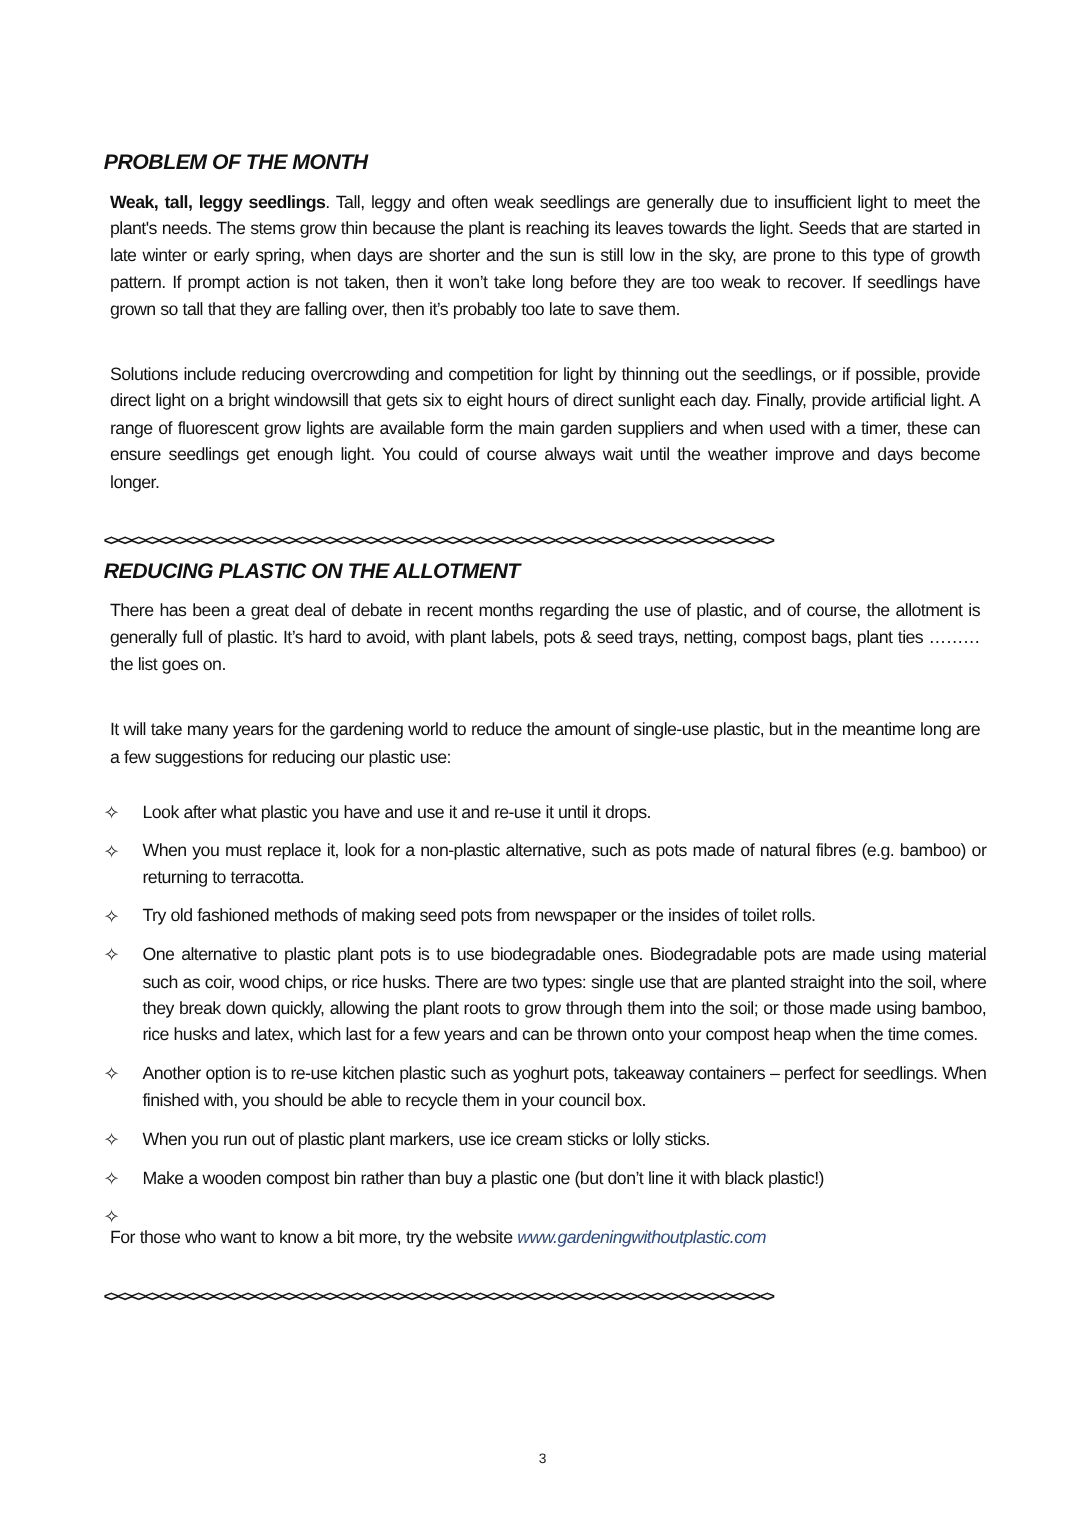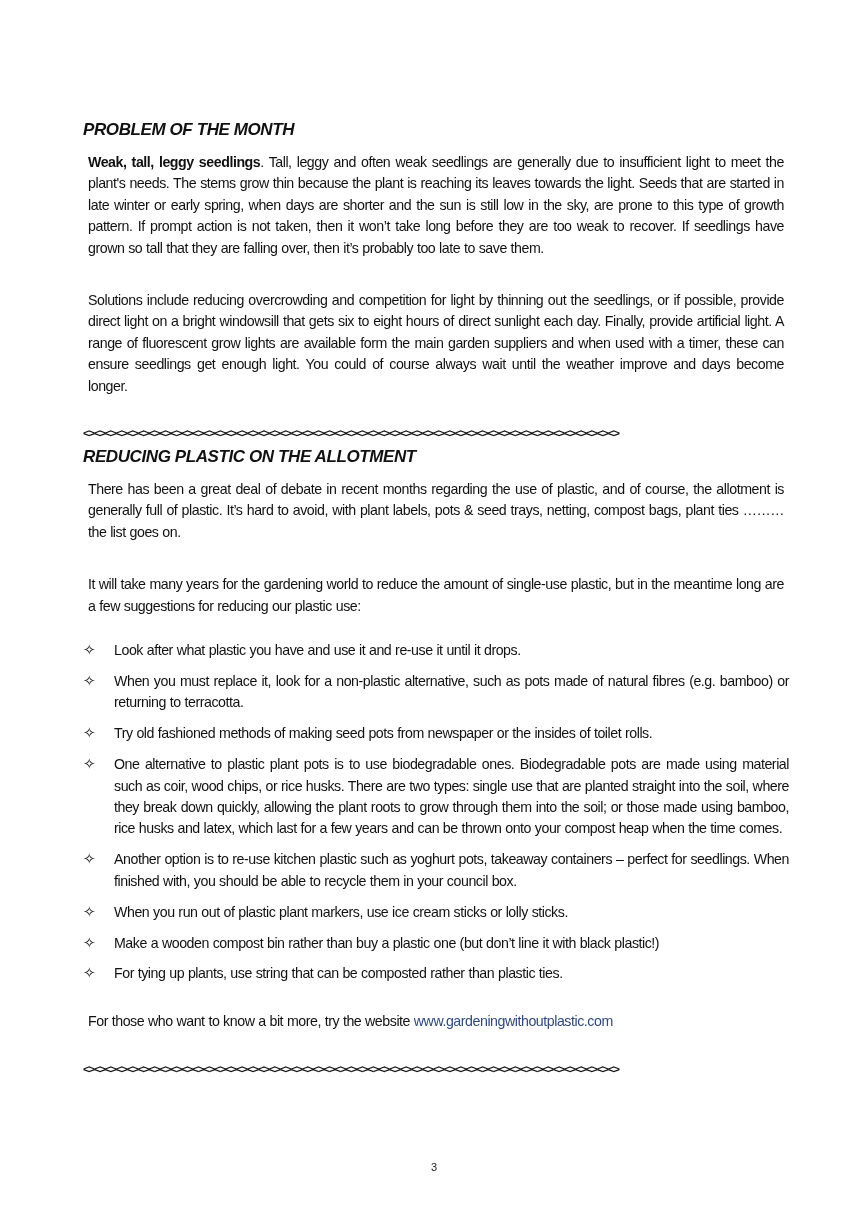--- a/index.html
+++ b/index.html
@@ -66,20 +66,21 @@
       position: absolute;
       left: 0;
       top: 0;
       font-size: 15px;
       line-height: 21.4px;
       font-family: "DejaVu Sans", sans-serif;
       color: #222;
     }
     .link {
       color: #2E4A7D;
+      font-style: italic;
       text-decoration: none;
     }
     .page-number {
       position: absolute;
       top: 1161px;
       left: 0;
       width: 868px;
       text-align: center;
       font-family: "Liberation Sans", sans-serif;
       font-size: 11px;
@@ -114,21 +115,21 @@
   <div class="gap" style="height:18px;"></div>
 
   <ul class="list para">
     <li><span class="bullet">✧</span><span>Look after what plastic you have and use it and re-use it until it drops.</span></li>
     <li><span class="bullet">✧</span><span>When you must replace it, look for a non-plastic alternative, such as pots made of natural fibres (e.g. bamboo) or returning to terracotta.</span></li>
     <li><span class="bullet">✧</span><span>Try old fashioned methods of making seed pots from newspaper or the insides of toilet rolls.</span></li>
     <li><span class="bullet">✧</span><span>One alternative to plastic plant pots is to use biodegradable ones.  Biodegradable pots are made using material such as coir, wood chips, or rice husks.  There are two types: single use that are planted straight into the soil, where they break down quickly, allowing the plant roots to grow through them into the soil; or those made using bamboo, rice husks and latex, which last for a few years and can be thrown onto your compost heap when the time comes.</span></li>
     <li><span class="bullet">✧</span><span>Another option is to re-use kitchen plastic such as yoghurt pots, takeaway containers – perfect for seedlings.  When finished with, you should be able to recycle them in your council box.</span></li>
     <li><span class="bullet">✧</span><span>When you run out of plastic plant markers, use ice cream sticks or lolly sticks.</span></li>
     <li><span class="bullet">✧</span><span>Make a wooden compost bin rather than buy a plastic one (but don’t line it with black plastic!)</span></li>
-    <li><span class="bullet">✧</span><span>For tying up plants, use string that can be composted rather than plastic ties.</span></li>
+    <li><span class="bullet">✧</span></li>
   </ul>
 
   <div class="gap" style="height:12px;"></div>
 
   <p class="para"><span>For those who want to know a bit more, try the website </span><a class="link">www.gardeningwithoutplastic.com</a></p>
 
   <div class="gap"></div>
 
   <p class="sep">&lt;&gt;&lt;&gt;&lt;&gt;&lt;&gt;&lt;&gt;&lt;&gt;&lt;&gt;&lt;&gt;&lt;&gt;&lt;&gt;&lt;&gt;&lt;&gt;&lt;&gt;&lt;&gt;&lt;&gt;&lt;&gt;&lt;&gt;&lt;&gt;&lt;&gt;&lt;&gt;&lt;&gt;&lt;&gt;&lt;&gt;&lt;&gt;&lt;&gt;&lt;&gt;&lt;&gt;&lt;&gt;&lt;&gt;&lt;&gt;&lt;&gt;&lt;&gt;&lt;&gt;&lt;&gt;&lt;&gt;&lt;&gt;&lt;&gt;&lt;&gt;&lt;&gt;&lt;&gt;&lt;&gt;&lt;&gt;&lt;&gt;&lt;&gt;&lt;&gt;&lt;&gt;&lt;&gt;&lt;&gt;&lt;&gt;</p>
 

